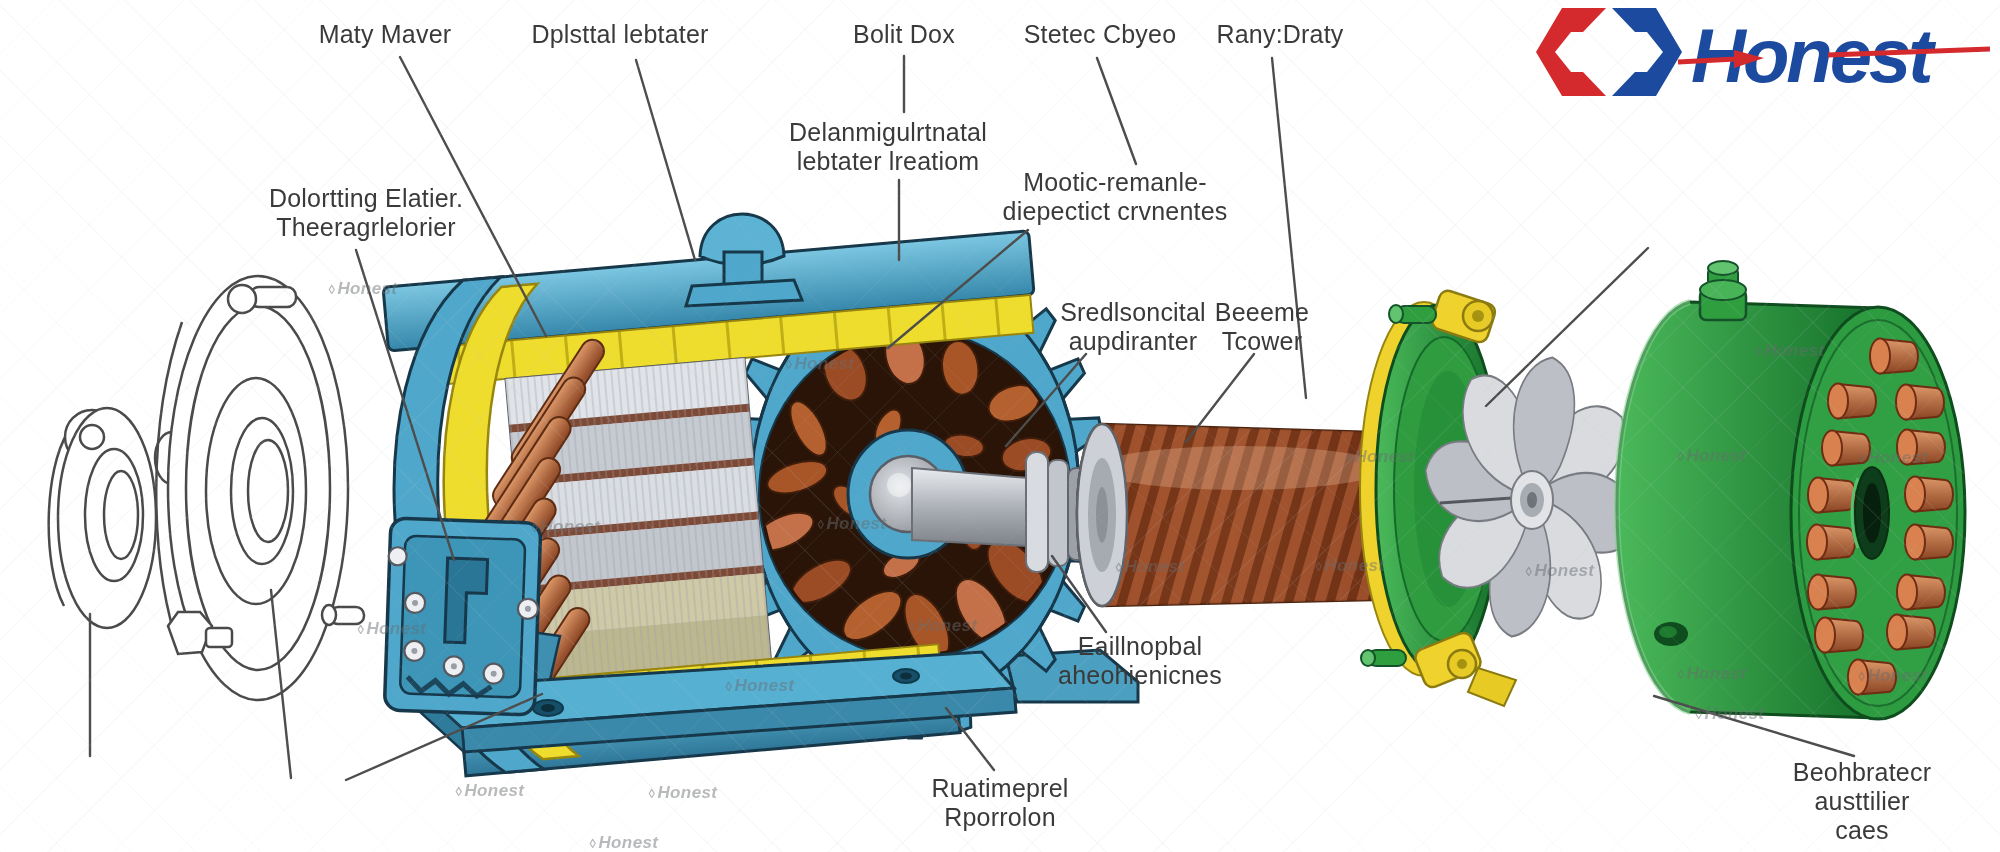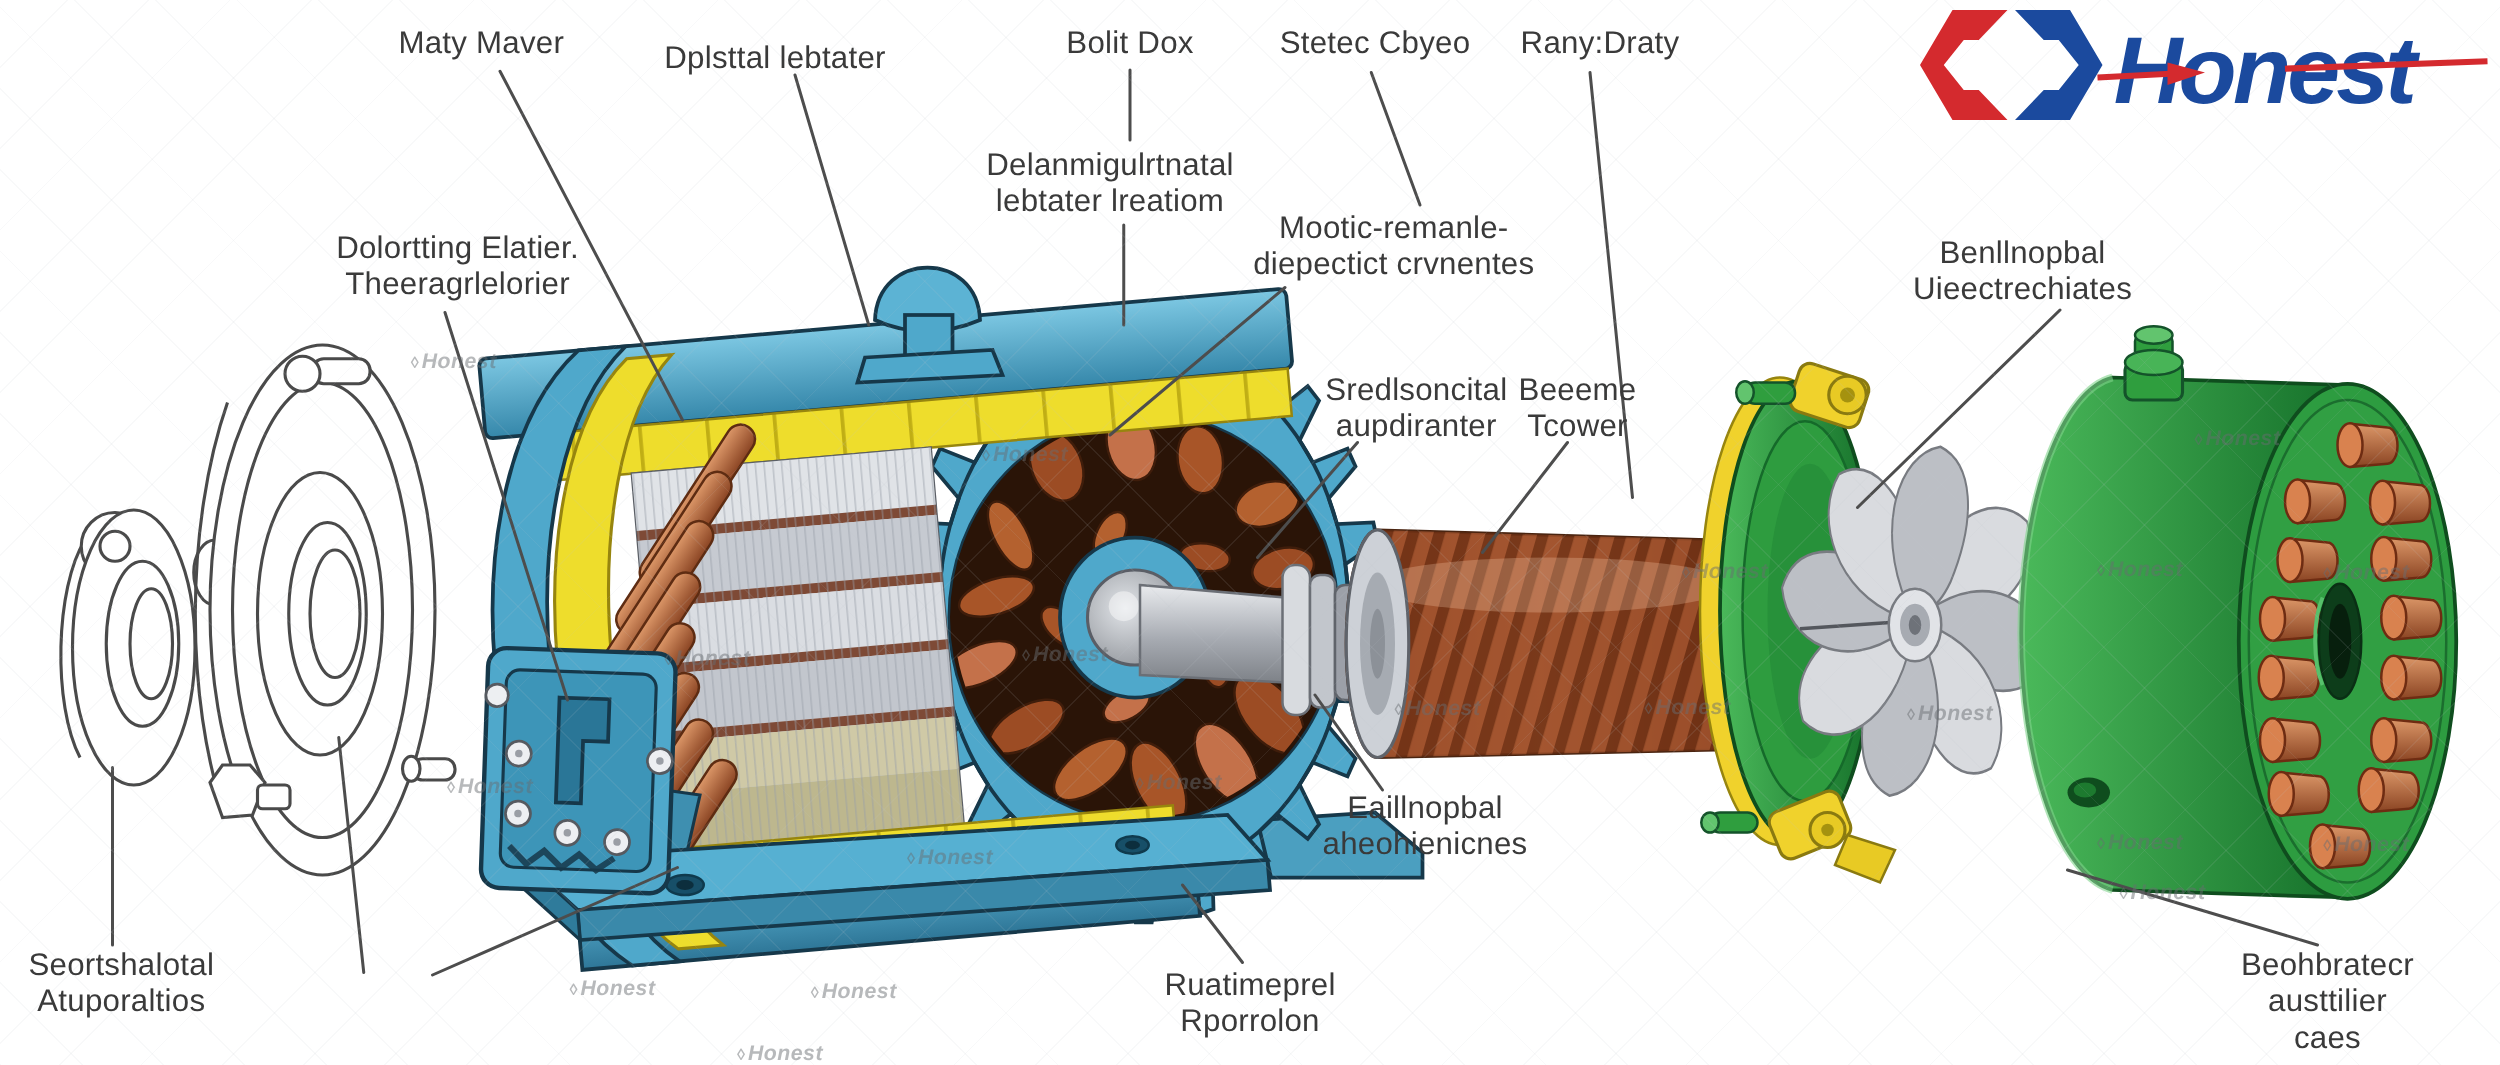--- a/index.html
+++ b/index.html
@@ -355,42 +355,38 @@
       <line x1="90" y1="614" x2="90" y2="756"></line>
       <line x1="271" y1="590" x2="291" y2="778"></line>
       <line x1="346" y1="780" x2="542" y2="694"></line>
       <line x1="1654" y1="696" x2="1854" y2="756"></line>
     </g>
   </svg>
 
   <div class="grid"></div>
 
   <div class="lbl" style="left:385px;top:20px">Maty Maver</div>
-  <div class="lbl" style="left:620px;top:32px">Dplsttal lebtater</div>
+  <div class="lbl" style="left:620px;top:20px">Dplsttal lebtater</div>
   <div class="lbl" style="left:904px;top:20px">Bolit Dox</div>
   <div class="lbl" style="left:1100px;top:20px">Stetec Cbyeo</div>
   <div class="lbl" style="left:1280px;top:20px">Rany:Draty</div>
   <div class="lbl" style="left:888px;top:118px">Delanmigulrtnatal
 lebtater lreatiom</div>
   <div class="lbl" style="left:1115px;top:168px">Mootic-remanle-
 diepectict crvnentes</div>
   <div class="lbl" style="left:1133px;top:298px">Sredlsoncital
 aupdiranter</div>
   <div class="lbl" style="left:366px;top:184px">Dolortting Elatier.
 Theeragrlelorier</div>
   <div class="lbl" style="left:1262px;top:298px">Beeeme
 Tcower</div>
-  <div class="lbl" style="left:1618px;top:188px">Benllnopbal
-Uieectrechiates</div>
   <div class="lbl" style="left:1140px;top:632px">Eaillnopbal
 aheohienicnes</div>
   <div class="lbl" style="left:1000px;top:774px">Ruatimeprel
 Rporrolon</div>
-  <div class="lbl" style="left:97px;top:758px">Seortshalotal
-Atuporaltios</div>
   <div class="lbl" style="left:1862px;top:758px">Beohbratecr
 austtilier caes</div>
 
   <div class="logo">
     <svg width="470" height="96" viewBox="0 0 470 96">
       <g>
         <path d="M 34,2 L 78,2 L 55,26 L 43,26 L 27,46 L 43,66 L 55,66 L 78,90 L 34,90 L 8,46 Z" fill="#d42a2e"></path>
         <path d="M 84,2 L 128,2 L 154,46 L 128,90 L 84,90 L 107,66 L 119,66 L 135,46 L 119,26 L 107,26 Z" fill="#1b4a9e"></path>
       </g>
       <text x="163" y="76" font-family="Liberation Sans, sans-serif" font-size="76" font-weight="bold" font-style="italic" letter-spacing="-3" fill="#1b4a9e">Honest</text>

